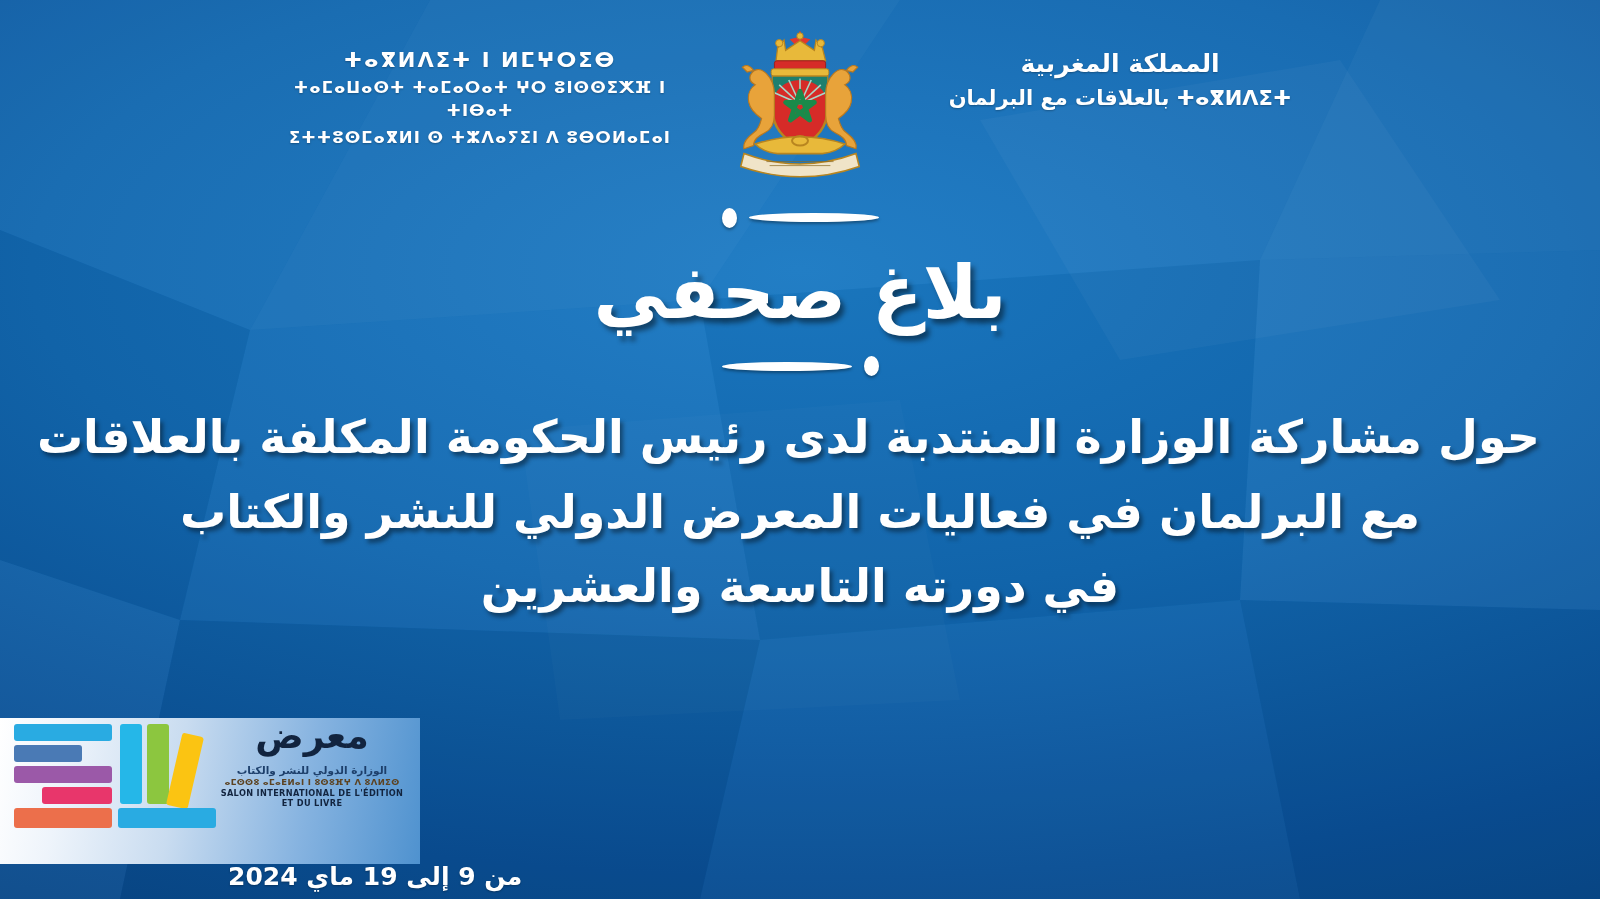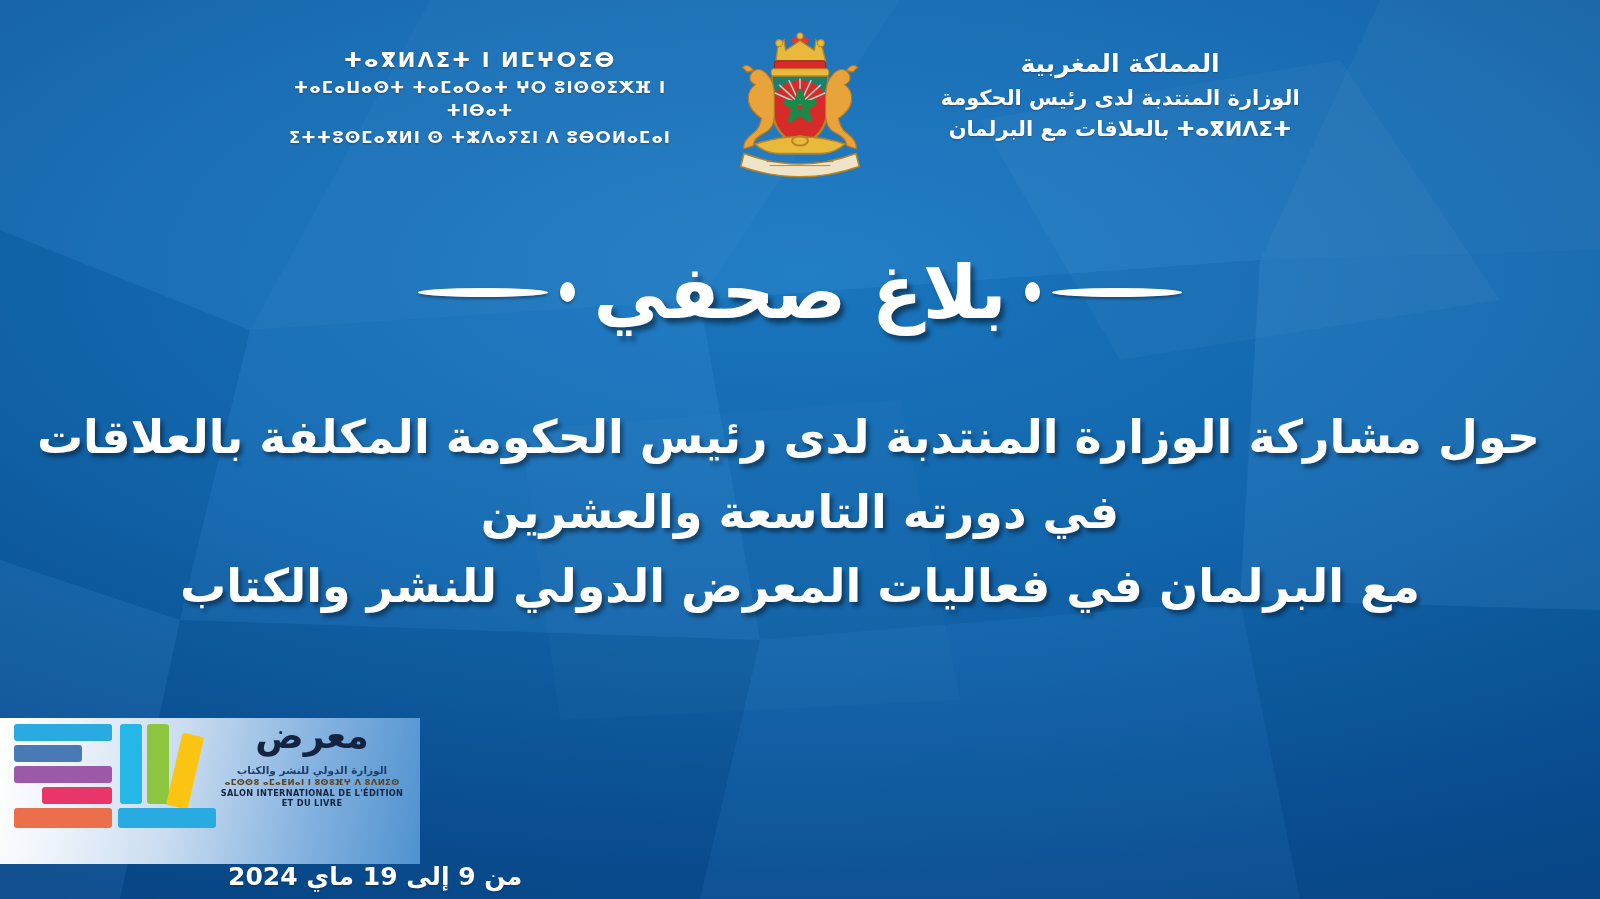--- a/index.html
+++ b/index.html
@@ -79,20 +79,21 @@
   .title-row {
     position: absolute;
     top: 232px;
     left: 0;
     right: 0;
     height: 120px;
     display: flex;
     align-items: center;
     justify-content: center;
     gap: 18px;
+    flex-direction: column;
   }
   .orn { display: flex; align-items: center; gap: 12px; }
   .orn-lens {
     width: 130px; height: 9px;
     background: #ffffff;
     border-radius: 50%;
     box-shadow: 0 2px 3px rgba(0,0,0,.35);
   }
   .orn-dot {
     width: 15px; height: 20px;
@@ -222,21 +223,20 @@
       <polygon points="1240,600 1600,610 1600,899 1300,899" fill="#000000" opacity="0.04"></polygon>
       <polygon points="980,120 1340,60 1500,300 1120,360" fill="#ffffff" opacity="0.03"></polygon>
       <polygon points="520,430 900,400 960,700 560,720" fill="#ffffff" opacity="0.02"></polygon>
     </svg>
   </div>
 
   <div class="header">
 
     <div class="header-block arabic-head">
       <div class="l1">المملكة المغربية</div>
-      <div class="l2">الوزارة المنتدبة لدى رئيس الحكومة</div>
       <div class="l3">ⵜⴰⴳⵍⴷⵉⵜ بالعلاقات مع البرلمان</div>
     </div>
 
     <div class="emblem">
       <svg viewBox="0 0 200 200" xmlns="http://www.w3.org/2000/svg">
 
         <g>
           <path d="M100 8 l4 9 9 2 -7 7 2 9 -8 -5 -8 5 2 -9 -7 -7 9 -2z" fill="#e0392f"></path>
           <path d="M72 30 l8 -10 2 13 18 -12 18 12 2 -13 8 10 4 16 -62 0z" fill="#e8b93a" stroke="#b8851f" stroke-width="1.6"></path>
           <circle cx="74" cy="24" r="4.5" fill="#e8b93a" stroke="#b8851f" stroke-width="1.2"></circle>
@@ -298,22 +298,22 @@
     </div>
     <div class="press-title">بلاغ صحفي</div>
     <div class="orn">
       <span class="orn-dot"></span>
       <span class="orn-lens"></span>
     </div>
   </div>
 
   <div class="body-text">
     <div class="body-line">حول مشاركة الوزارة المنتدبة لدى رئيس الحكومة المكلفة بالعلاقات</div>
+    <div class="body-line">مع البرلمان في فعاليات المعرض الدولي للنشر والكتاب</div>
     <div class="body-line">في دورته التاسعة والعشرين</div>
-    <div class="body-line">مع البرلمان في فعاليات المعرض الدولي للنشر والكتاب</div>
   </div>
 
   <div class="logo-panel">
     <div class="logo-word">
       <div class="w1">معرض</div>
       <div class="logo-sub-ar">الوزارة الدولي للنشر والكتاب</div>
       <div class="logo-sub-tif">ⴰⵎⵙⵙⵓ ⴰⵎⴰⴹⵍⴰⵏ ⵏ ⵓⵙⵓⴼⵖ ⴷ ⵓⴷⵍⵉⵙ</div>
       <div class="logo-sub-fr">SALON INTERNATIONAL DE L'ÉDITION ET DU LIVRE</div>
     </div>
 

